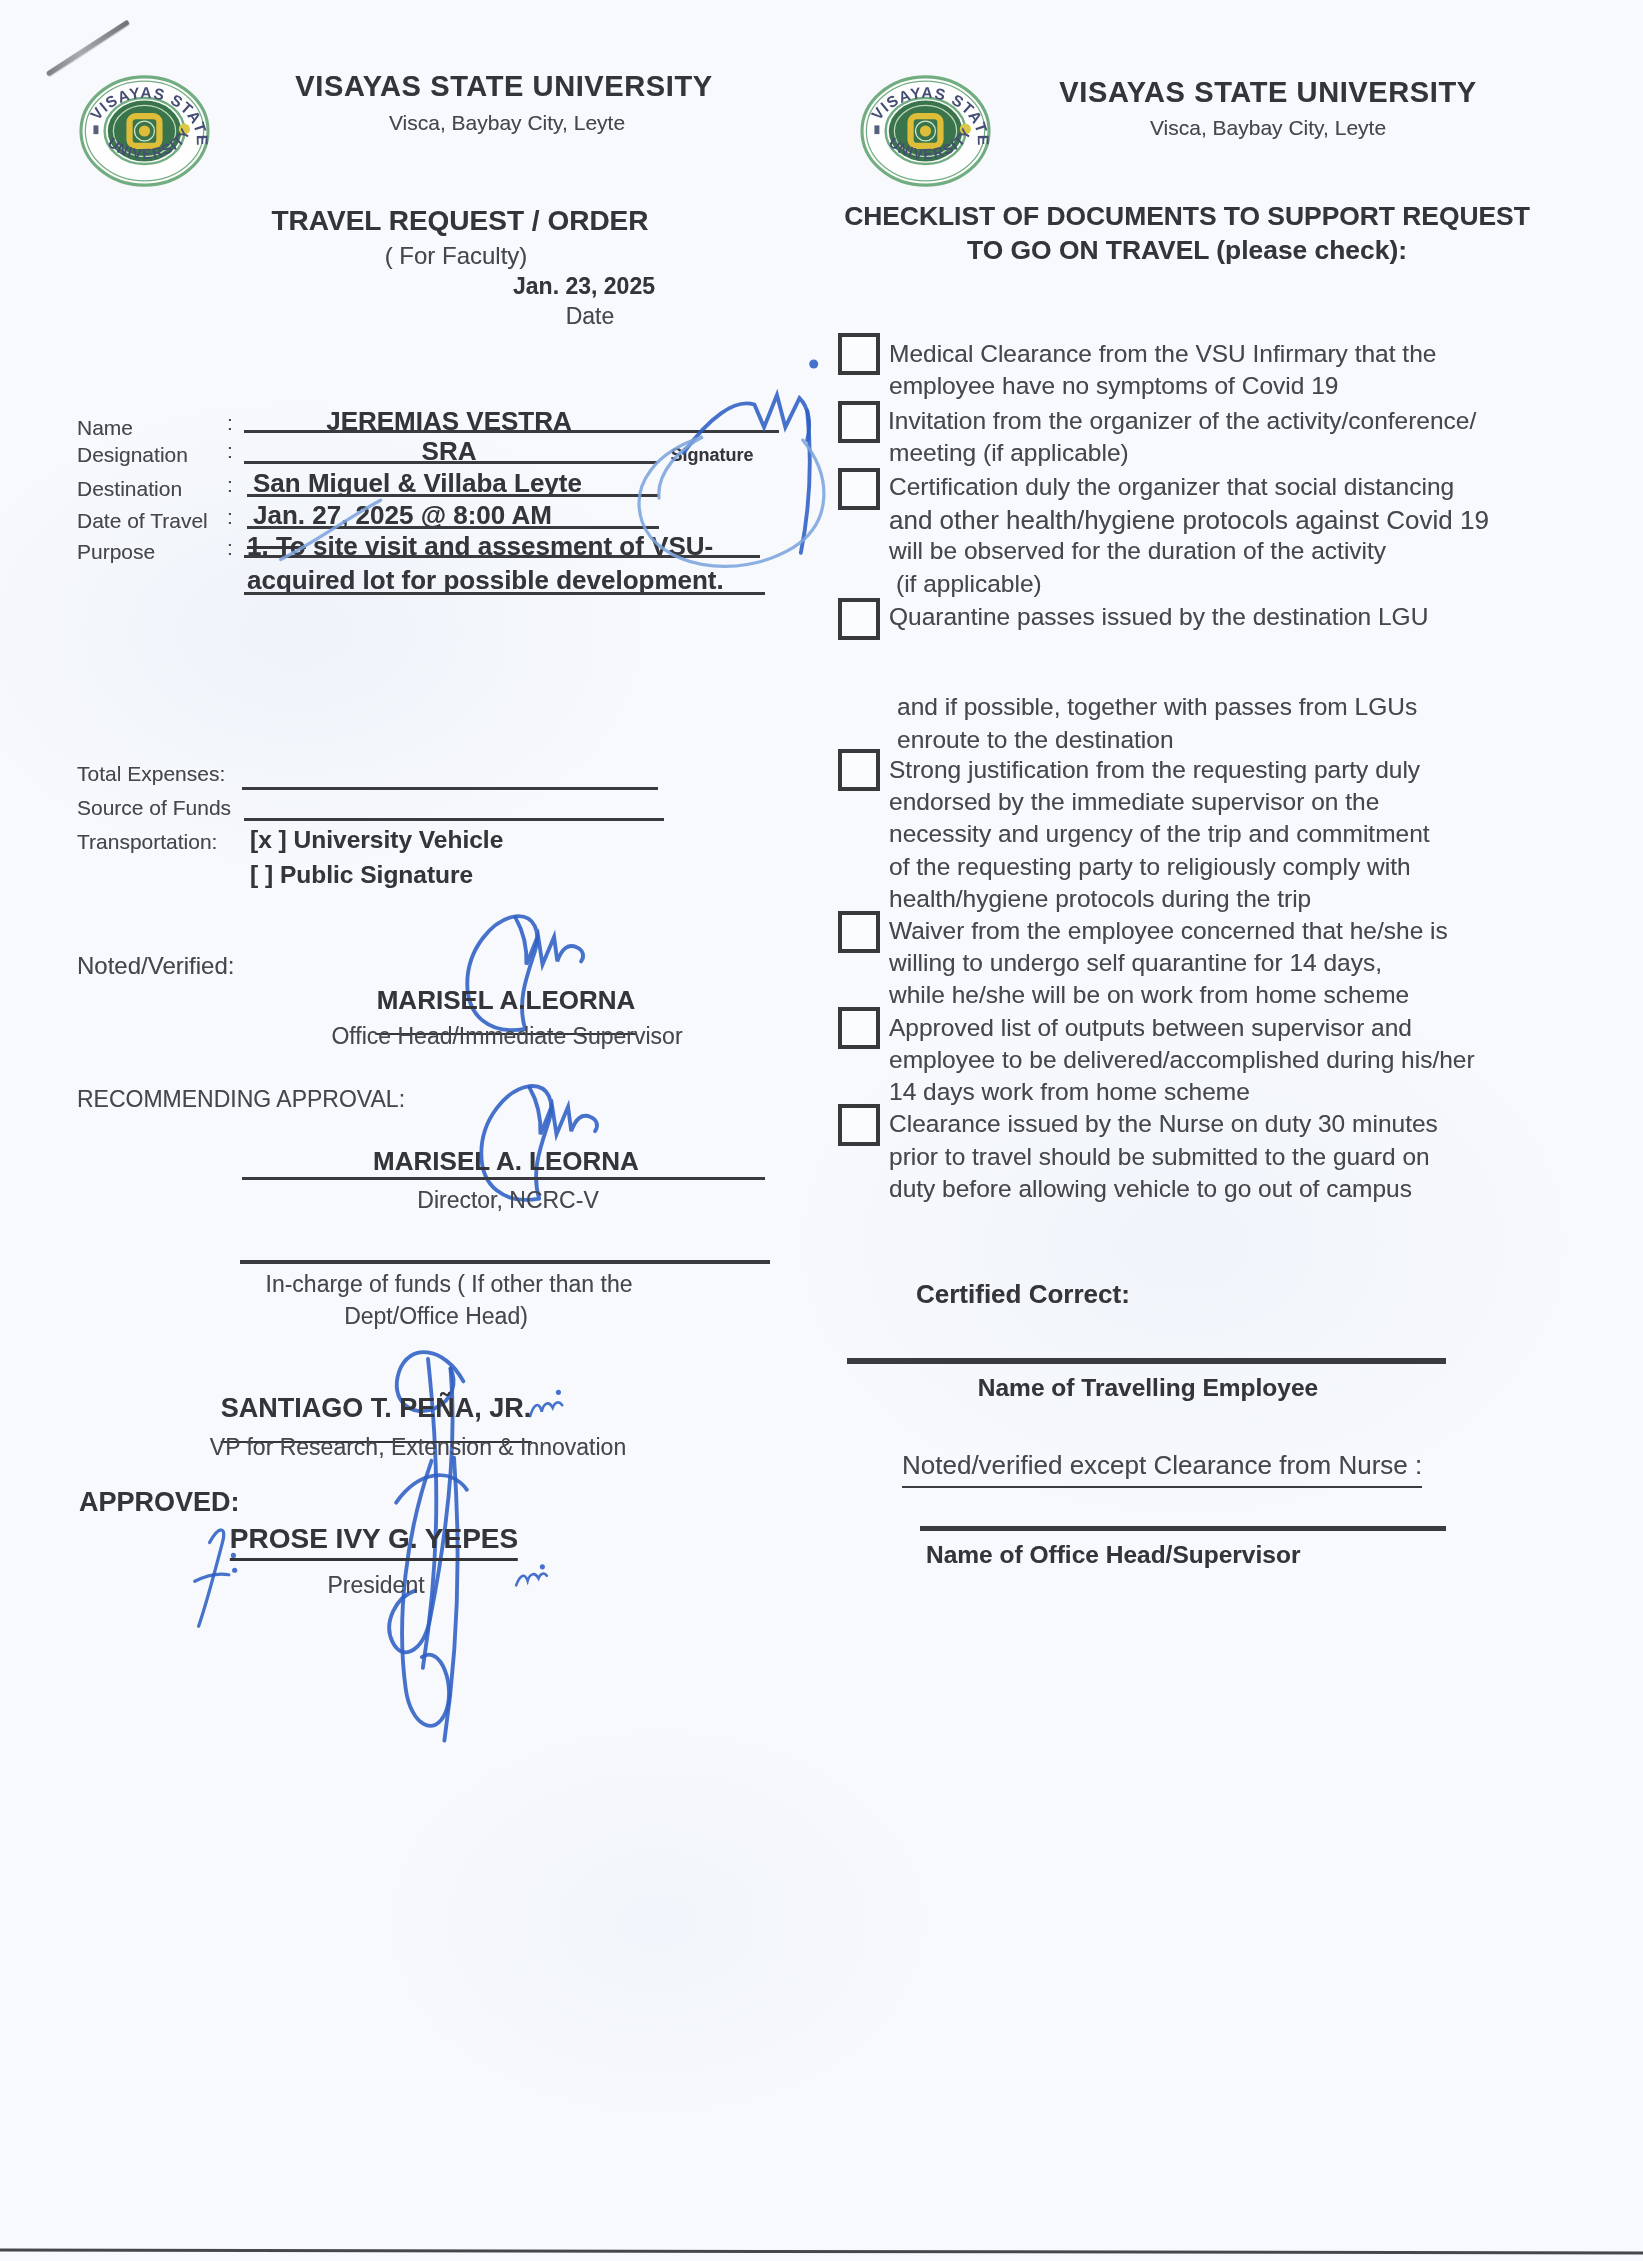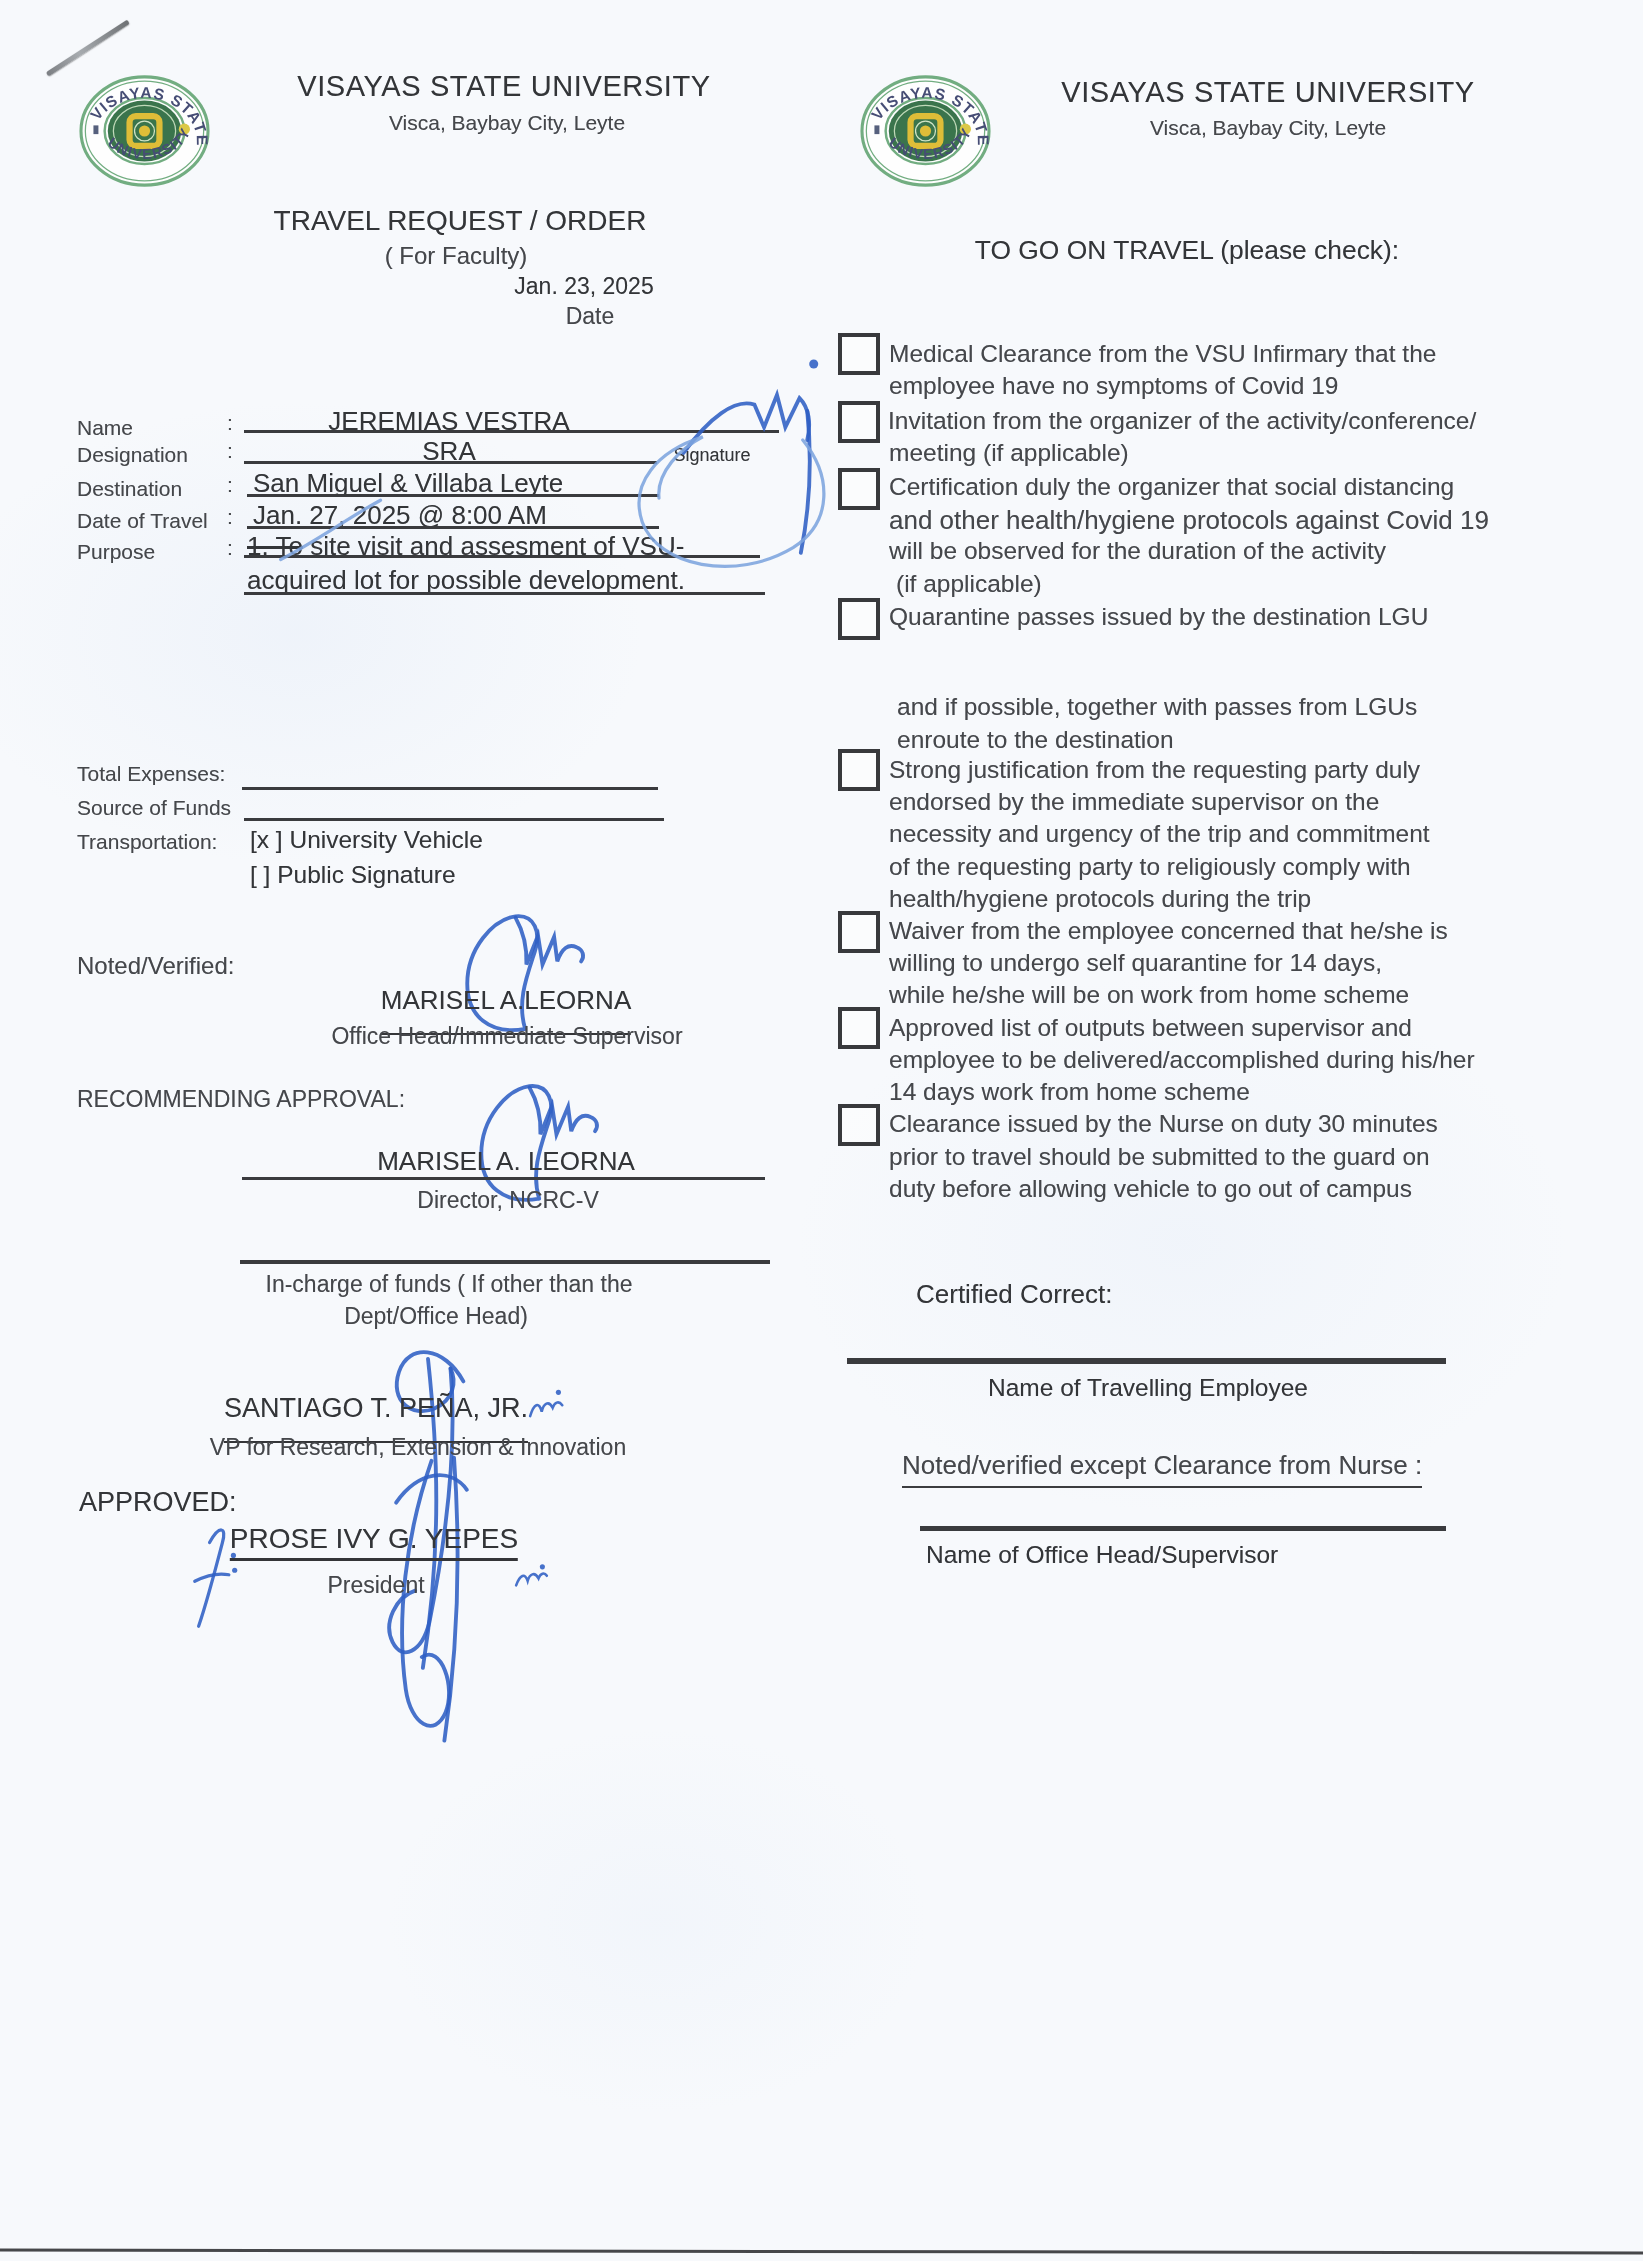--- a/index.html
+++ b/index.html
@@ -4,21 +4,21 @@
 <style>
   html,body{margin:0;padding:0;background:#e8e8e8;}
   #page{position:relative;width:1643px;height:2261px;overflow:hidden;
     background:
       radial-gradient(ellipse 580px 387px at 18% 28%, rgba(205,220,242,.20), transparent 60%),
       radial-gradient(ellipse 644px 451px at 72% 55%, rgba(205,220,242,.16), transparent 60%),
       radial-gradient(ellipse 451px 322px at 40% 85%, rgba(210,224,244,.14), transparent 60%),
       #f7f9fc;
     font-family:"Liberation Sans", sans-serif;}
   .t{position:absolute;white-space:nowrap;color:#45474b;text-shadow:0 0 0.6px rgba(80,82,88,.35);}
-  .b{font-weight:normal;color:#333538;}
+  .b{font-weight:bold;color:#333538;}
   .c{transform:translateX(-50%);}
   .rule{position:absolute;background:#3a3b3e;height:3.2px;}
   .cb{position:absolute;width:34px;height:34px;border:4.5px solid #38393c;background:rgba(255,255,255,.45);}
   .ul{border-bottom:2.6px solid #343538;padding-bottom:17px;}
   .struck{text-decoration:line-through;text-decoration-thickness:2.6px;}
   .sig{position:absolute;}
   .sig path{fill:none;stroke:#2f5fc4;stroke-width:6;stroke-linecap:round;opacity:.88;}
   .sig .lt{stroke:#7da4de;stroke-width:5;}
   .sig circle{fill:#2f5fc4;opacity:.88;}
   .staple{position:absolute;left:47px;top:72px;width:97px;height:4.5px;border-radius:2.6px;
@@ -173,20 +173,21 @@
   </svg>
   <svg class="sig" style="left:512px;top:1563px" width="39" height="32" viewBox="0 0 60 50">
     <path style="stroke-width:4" d="M 6 35 C 12 18 20 15 24 28 C 27 17 35 13 41 24 C 44 16 50 14 54 20"></path>
     <circle cx="47" cy="6" r="4"></circle>
   </svg>
   <div class="t b c" style="left:374px;top:1523px;font-size:28px;border-bottom:3.2px solid #343538;padding-bottom:3.2px">PROSE IVY G. YEPES</div>
   <div class="t c" style="left:376px;top:1572px;font-size:23px">President</div>
 
   <div class="t b c" style="left:1268px;top:76px;font-size:29px;letter-spacing:0.6px">VISAYAS STATE UNIVERSITY</div>
   <div class="t c" style="left:1268px;top:116px;font-size:21px">Visca, Baybay City, Leyte</div>
+  <div class="t b c" style="left:1187px;top:201px;font-size:26.4px">CHECKLIST OF DOCUMENTS TO SUPPORT REQUEST</div>
   <div class="t b c" style="left:1187px;top:235px;font-size:26.4px">TO GO ON TRAVEL (please check):</div>
 
   <div class="cb" style="left:838px;top:333px"></div>
   <div class="t" style="left:889px;top:340px;font-size:24.5px">Medical Clearance from the VSU Infirmary that the</div>
   <div class="t" style="left:889px;top:372px;font-size:24.5px">employee have no symptoms of Covid 19</div>
 
   <div class="cb" style="left:838px;top:401px"></div>
   <div class="t" style="left:888px;top:407px;font-size:24.5px">Invitation from the organizer of the activity/conference/</div>
   <div class="t" style="left:889px;top:439px;font-size:24.5px">meeting (if applicable)</div>
 

